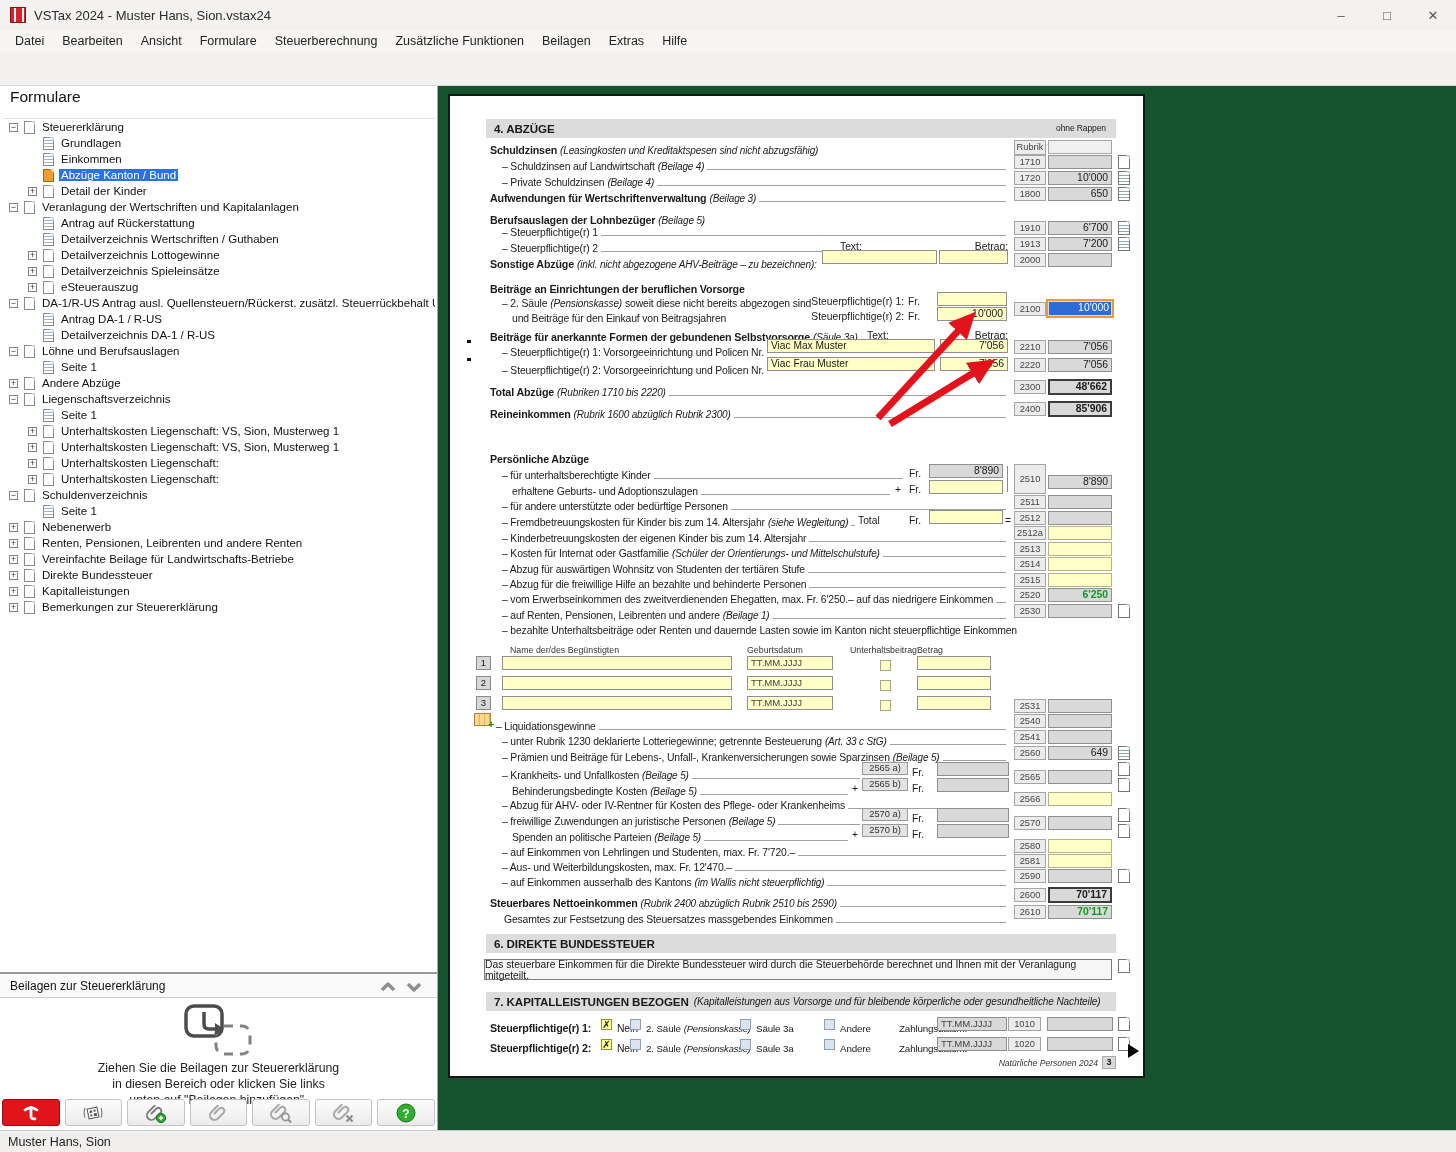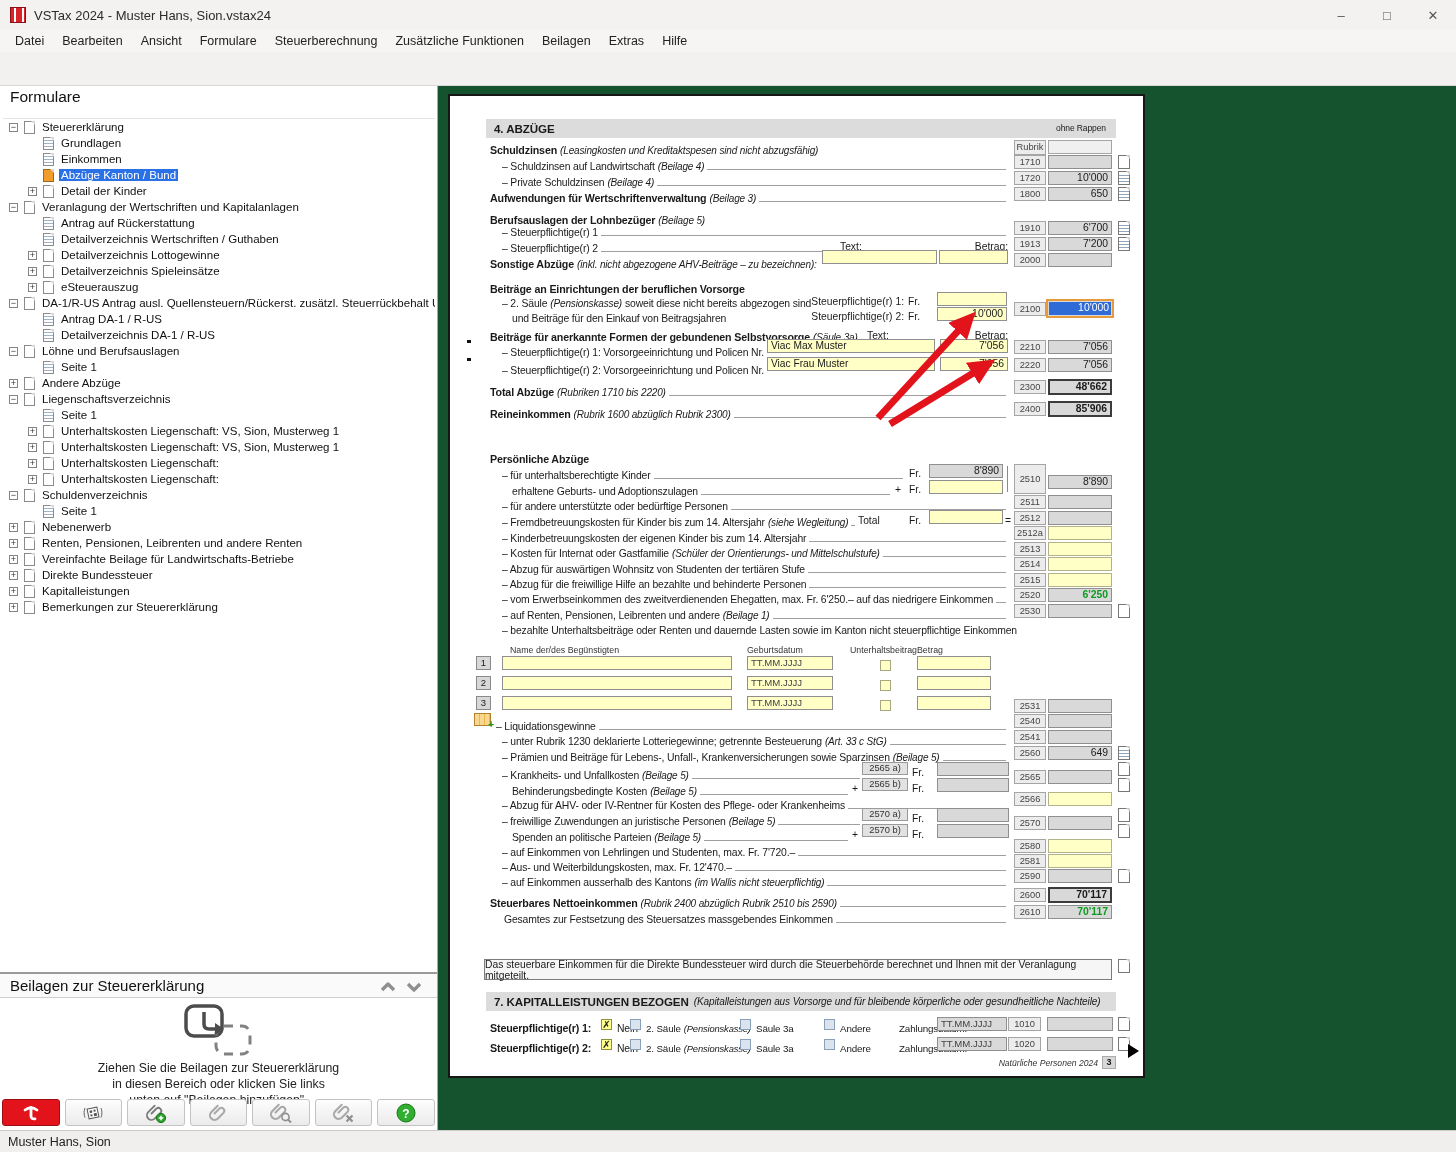--- a/index.html
+++ b/index.html
@@ -32,21 +32,21 @@
   .exp{width:9px;height:9px;border:1px solid #848484;background:#fff;font-size:9px;line-height:7px;text-align:center;color:#333;flex:0 0 9px}
   .exp.hid{visibility:hidden}
   .ti{width:11px;height:13px;margin-left:6px;flex:0 0 11px;position:relative;border:1px solid #8a8a8a;background:#fff}
   .ti::after{content:"";position:absolute;right:-1px;top:-1px;border-left:4px solid transparent;border-top:4px solid #d7d7d7}
   .ti-doc{background:linear-gradient(#fff 2px,#9fb3c8 2px,#9fb3c8 3px,#fff 3px,#fff 5px,#9fb3c8 5px,#9fb3c8 6px,#fff 6px,#fff 8px,#9fb3c8 8px,#9fb3c8 9px,#fff 9px)}
   .ti-sel{background:#f09d2c;border-color:#9c6a10}
   .tlb{margin-left:5px;font-size:11.5px;color:#111;padding:0 2px}
   .tlb.selected{background:#2a71e8;color:#fff}
   
   .attheader{position:absolute;top:886px;left:0;width:437px;height:26px;background:#fafafa;border-top:2px solid #9a9a9a;border-bottom:1px solid #cfcfcf;display:flex;align-items:center}
-  .atttitle{font-size:15px;margin-left:10px;color:#111}
+  .atttitle{font-size:12px;margin-left:10px;color:#111}
   .attchev{position:absolute;top:3px;width:22px;height:20px;display:flex;align-items:center;justify-content:center}
   .attbody{position:absolute;top:912px;left:0;width:437px;height:100px}
   .dropicon{position:absolute;left:168px;top:4px}
   .attlines{position:absolute;top:62px;left:0;width:437px;text-align:center;font-size:12.3px;line-height:16px;color:#222}
   .attbtns{position:absolute;top:1013px;left:2px;width:433px;height:27px;display:flex;gap:5px}
   .abtn{flex:1;height:27px;border:1px solid #c3c3c3;border-radius:3px;background:linear-gradient(#fdfdfd,#ebebeb);display:flex;align-items:center;justify-content:center}
   .abtn.red{background:#e3131b;border-color:#9c0d12}
   
   .statusbar{position:absolute;bottom:0;left:0;width:1456px;height:22px;background:#f0efee;border-top:1px solid #cccccc;display:flex;align-items:center}
   .statustext{font-size:12.5px;margin-left:8px;color:#222}
@@ -930,20 +930,23 @@
   <div class="rub" style="top:792px">2600</div>
   <div class="val big" style="top:791px">70'117</div>
 
   <div class="L" style="top:816px;left:54px;width:502px">
         <span>Gesamtes zur Festsetzung des Steuersatzes massgebendes Einkommen</span>
         <span class="ld"></span>
       </div>
   <div class="rub" style="top:809px">2610</div>
   <div class="val green" style="top:809px">70'117</div>
 
+  <div class="secbar" style="top:838px">
+        <span>6. DIREKTE BUNDESSTEUER</span>
+      </div>
   <div class="infobox">Das steuerbare Einkommen für die Direkte Bundessteuer wird durch die Steuerbehörde berechnet und Ihnen mit der Veranlagung mitgeteilt.</div>
   <div class="di" style="top:863px"></div>
 
   <div class="secbar" style="top:896px">
         <span>7. KAPITALLEISTUNGEN BEZOGEN</span>
         <i>(Kapitalleistungen aus Vorsorge und für bleibende körperliche oder gesundheitliche Nachteile)</i>
       </div>
 
   <div class="L" style="top:925px;left:40px;width:110px">
         <b>Steuerpflichtige(r) 1:</b>

